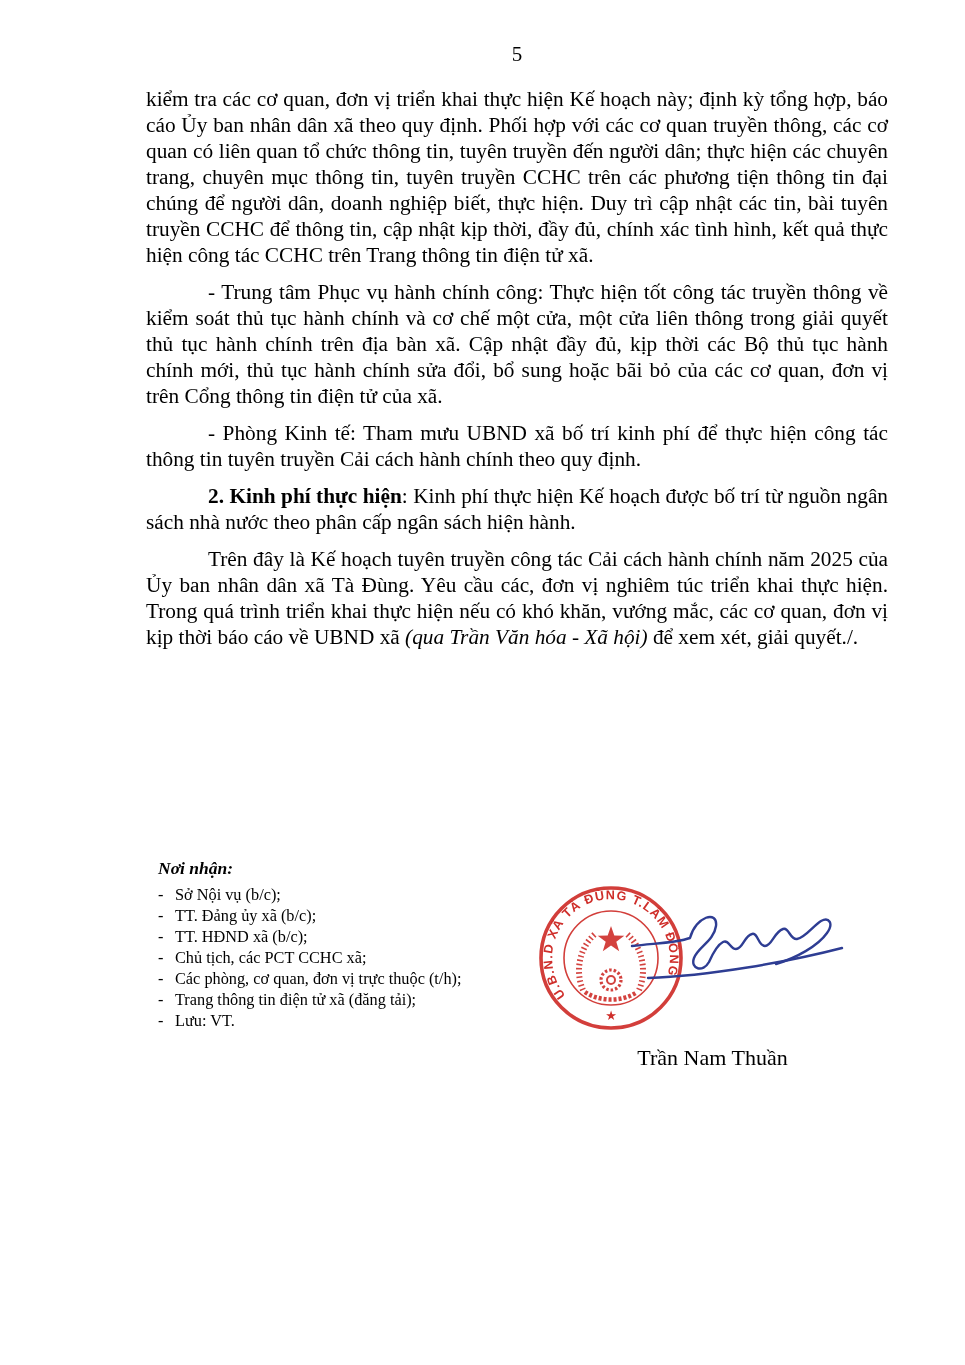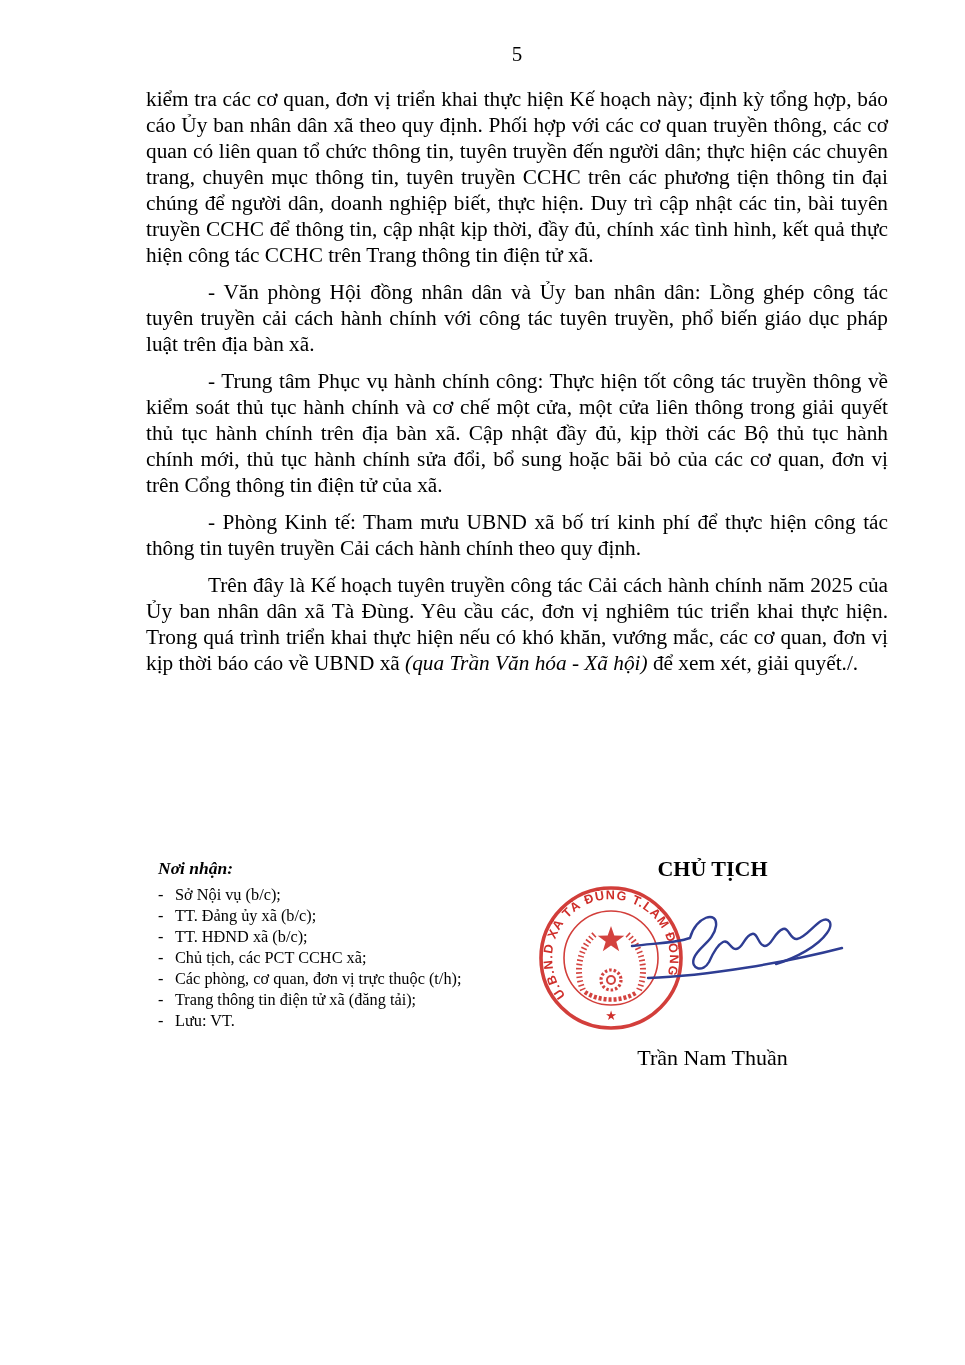--- a/index.html
+++ b/index.html
@@ -58,23 +58,23 @@
 </style>
 </head>
 <body>
 
 <div class="page">
 
   <div class="page-number">5</div>
 
   <div class="content">
     <p class="para no-indent">kiểm tra các cơ quan, đơn vị triển khai thực hiện Kế hoạch này; định kỳ tổng hợp, báo cáo Ủy ban nhân dân xã theo quy định. Phối hợp với các cơ quan truyền thông, các cơ quan có liên quan tổ chức thông tin, tuyên truyền đến người dân; thực hiện các chuyên trang, chuyên mục thông tin, tuyên truyền CCHC trên các phương tiện thông tin đại chúng để người dân, doanh nghiệp biết, thực hiện. Duy trì cập nhật các tin, bài tuyên truyền CCHC  để thông tin, cập nhật kịp thời, đầy đủ, chính xác tình hình, kết quả thực hiện công tác CCHC trên Trang thông tin điện tử xã.</p>
-    <p class="para">- Văn phòng Hội đồng nhân dân và Ủy ban nhân dân: Lồng ghép công tác tuyên truyền cải cách hành chính với công tác tuyên truyền, phổ biến giáo dục pháp luật trên địa bàn xã.</p>
     <p class="para">- Trung tâm Phục vụ hành chính công: Thực hiện tốt công tác truyền thông về kiểm soát thủ tục hành chính và cơ chế một cửa, một cửa liên thông trong giải quyết thủ tục hành chính trên địa bàn xã. Cập nhật đầy đủ, kịp thời các Bộ thủ tục hành chính mới, thủ tục hành chính sửa đổi, bổ sung hoặc bãi bỏ của các cơ quan, đơn vị trên Cổng thông tin điện tử của xã.</p>
     <p class="para">- Phòng Kinh tế: Tham mưu UBND xã bố trí kinh phí để thực hiện công tác thông tin tuyên truyền Cải cách hành chính theo quy định.</p>
+    <p class="para"><b>2. Kinh phí thực hiện</b><span>: Kinh phí thực hiện Kế hoạch được bố trí từ nguồn ngân sách nhà nước theo phân cấp ngân sách hiện hành.</span></p>
     <p class="para"><span>Trên đây là Kế hoạch tuyên truyền công tác Cải cách hành chính năm 2025 của Ủy ban nhân dân xã Tà Đùng. Yêu cầu các, đơn vị nghiêm túc triển khai thực hiện. Trong quá trình triển khai thực hiện nếu có khó khăn, vướng mắc, các cơ quan, đơn vị kịp thời báo cáo về UBND xã </span><i>(qua Trần Văn hóa - Xã hội)</i><span> để xem xét, giải quyết./.</span></p>
   </div>
 
   <div class="recipients">
     <div class="recipients-heading">Nơi nhận:</div>
     <ul>
       <li>
           <span class="dash">-</span>
           <span>Sở Nội vụ (b/c);</span>
         </li>
@@ -98,21 +98,20 @@
           <span class="dash">-</span>
           <span>Trang thông tin điện tử xã (đăng tải);</span>
         </li>
       <li>
           <span class="dash">-</span>
           <span>Lưu: VT.</span>
         </li>
     </ul>
   </div>
 
-  <div class="sig-title">CHỦ TỊCH</div>
 
   <svg class="stamp" viewBox="0 0 148 148" xmlns="http://www.w3.org/2000/svg">
     <g stroke="#cf2e2a" fill="none" opacity="0.92">
       <circle cx="74" cy="74" r="70" stroke-width="3.6"></circle>
       <circle cx="74" cy="74" r="47" stroke-width="1.6"></circle>
     </g>
     <defs>
       <path id="stamp-arc" d="M 30 113 A 58.8 58.8 0 1 1 118 113"></path>
     </defs>
     <text font-size="12.6" font-weight="bold" fill="#cf2e2a" letter-spacing="1.1">

